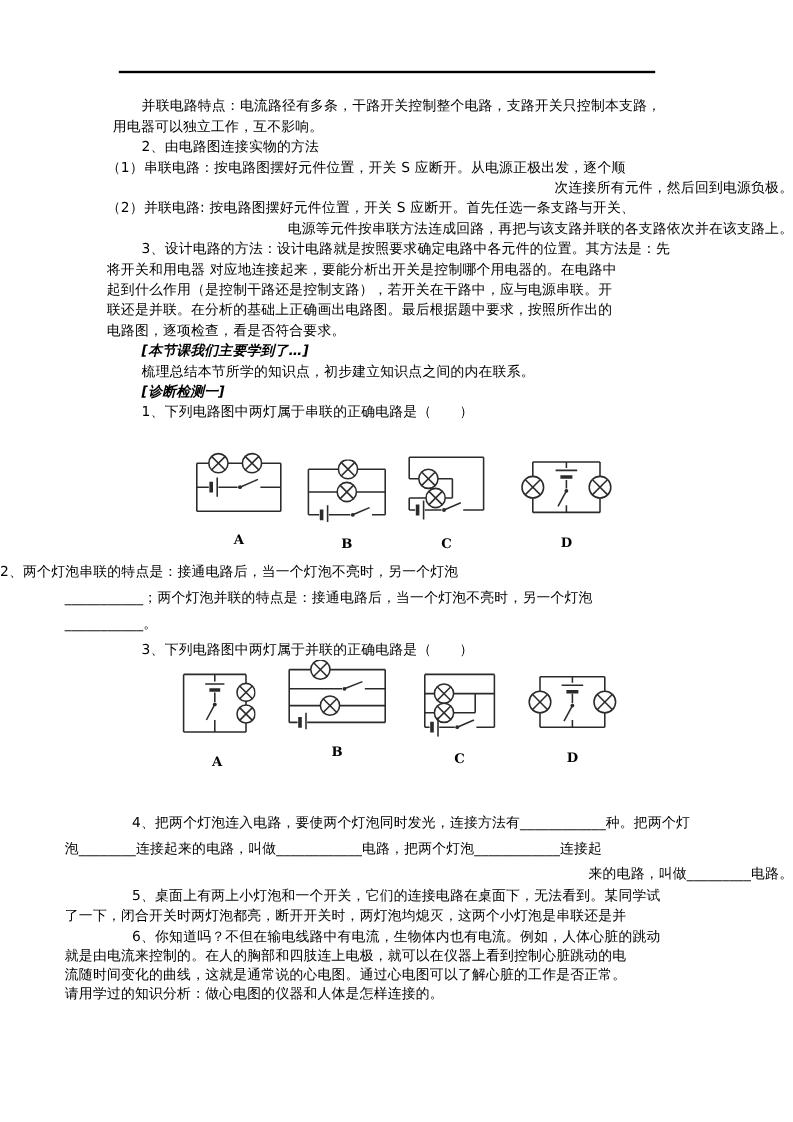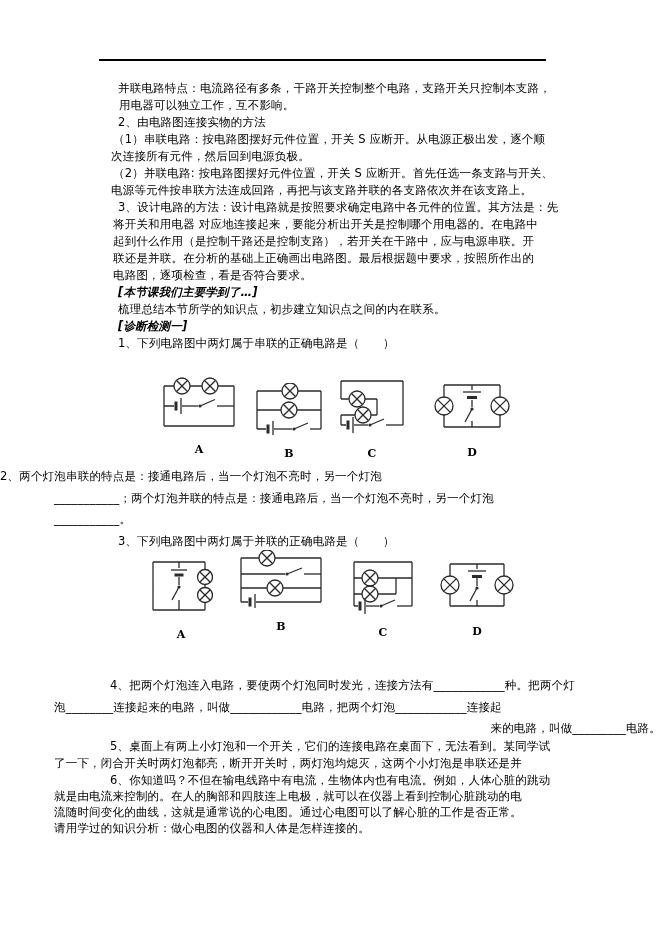--- a/index.html
+++ b/index.html
@@ -17,23 +17,23 @@
   .h22{line-height:22px!important;}
   .h20{line-height:20px!important;text-align:right;}
   .h17{line-height:17px!important;}
   .h16{line-height:16px!important;}
   .h14{line-height:14px!important;}
   .bold{font-weight:bold;font-style:italic;}
   .i78{padding-left:54px;}
   .i110{padding-left:110px;}
   .i118{padding-left:118px;}
   .i123{}
-  .i133{padding-left:113px;}
-  .i147{padding-left:111px;}
-  .i163{padding-left:119px;}
+  .i133{padding-left:89px;}
+  .i147{padding-left:111px;text-align:right;}
+  .i163{padding-left:94px;}
   .fig{position:absolute;text-align:center;}
   .fig svg{display:block;margin:0 auto;}
   .fig svg path,.fig svg line,.fig svg circle{stroke:#2b2b2b;stroke-width:1.3;fill:none;}
   .fig svg line.thick{stroke-width:3;}
   .fig svg circle.dot{fill:#2b2b2b;stroke:none;}
   .flabel{font-size:11px;font-weight:bold;margin-top:12px;font-family:"DejaVu Serif",serif;}
 </style>
 </head>
 <body>
 

